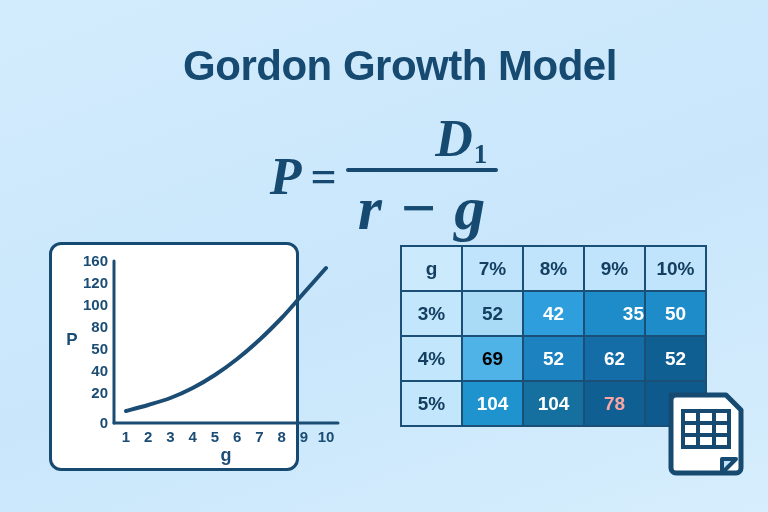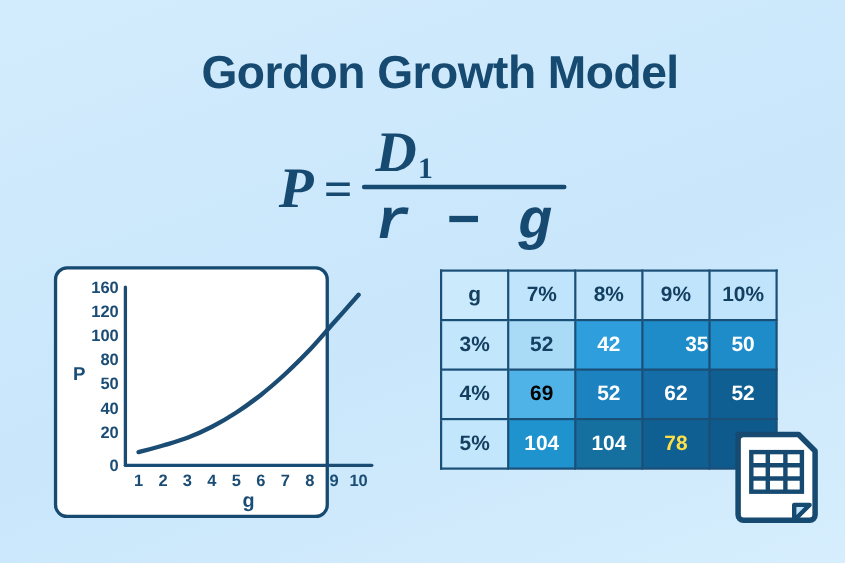--- a/index.html
+++ b/index.html
@@ -56,21 +56,21 @@
   }
   #formula .eq {
     font-size: 46px;
     line-height: 1;
     padding-right: 9px;
     font-style: normal;
   }
   #formula .frac {
     display: inline-flex;
     flex-direction: column;
-    align-items: flex-start;
+    align-items: flex-end;
   }
   #formula .num {
     font-size: 52px;
     line-height: 1.02;
     padding: 0 12px 3px 12px;
   }
   #formula .num .sub {
     font-size: 27px;
     font-style: normal;
     vertical-align: baseline;
@@ -79,25 +79,24 @@
     left: 1px;
   }
   #formula .bar {
     width: 100%;
     min-width: 122px;
     height: 4px;
     background: #164a70;
     border-radius: 2px;
   }
   #formula .den {
-    font-size: 52px;
+    font-size: 62px;
     line-height: 1.08;
     padding: 3px 12px 0 12px;
     letter-spacing: 1px;
-    font-family: Liberation Mono, monospace;
   }
 
   
   #chart-card {
     position: absolute;
     left: 49px;
     top: 242px;
     width: 250px;
     height: 229px;
     background: #ffffff;
@@ -231,21 +230,21 @@
           <td class="rowhdr">4%</td>
           <td style="background: rgb(79, 179, 232); color: #000000;">69</td>
           <td style="background: rgb(29, 131, 192); color: rgb(255, 255, 255);">52</td>
           <td style="background: rgb(20, 109, 166); color: rgb(255, 255, 255);">62</td>
           <td style="background: rgb(15, 95, 147); color: rgb(255, 255, 255);">52</td>
         </tr>
         <tr>
           <td class="rowhdr">5%</td>
           <td style="background: rgb(30, 147, 206); color: rgb(255, 255, 255);">104</td>
           <td style="background: rgb(21, 112, 159); color: rgb(255, 255, 255);">104</td>
-          <td style="background: rgb(15, 95, 147); color: #fde047;">78</td>
+          <td style="background: rgb(15, 95, 147); color: #fca5a5;">78</td>
           <td style="background: rgb(14, 90, 140); color: rgb(255, 255, 255);"></td>
         </tr>
       </tbody>
   </table>
 
   <svg id="sheet-icon" viewBox="0 0 80 92">
     <path d="M5 6 h55 l15 15 v58 a5 5 0 0 1 -5 5 h-60 a5 5 0 0 1 -5 -5 v-68 a5 5 0 0 1 5 -5 z" fill="#ffffff" stroke="#164a70" stroke-width="5" stroke-linejoin="round"></path>
     <g stroke="#164a70" stroke-width="4" fill="none">
       <rect x="17" y="22" width="46" height="36"></rect>
       <line x1="17" y1="34" x2="63" y2="34"></line>

